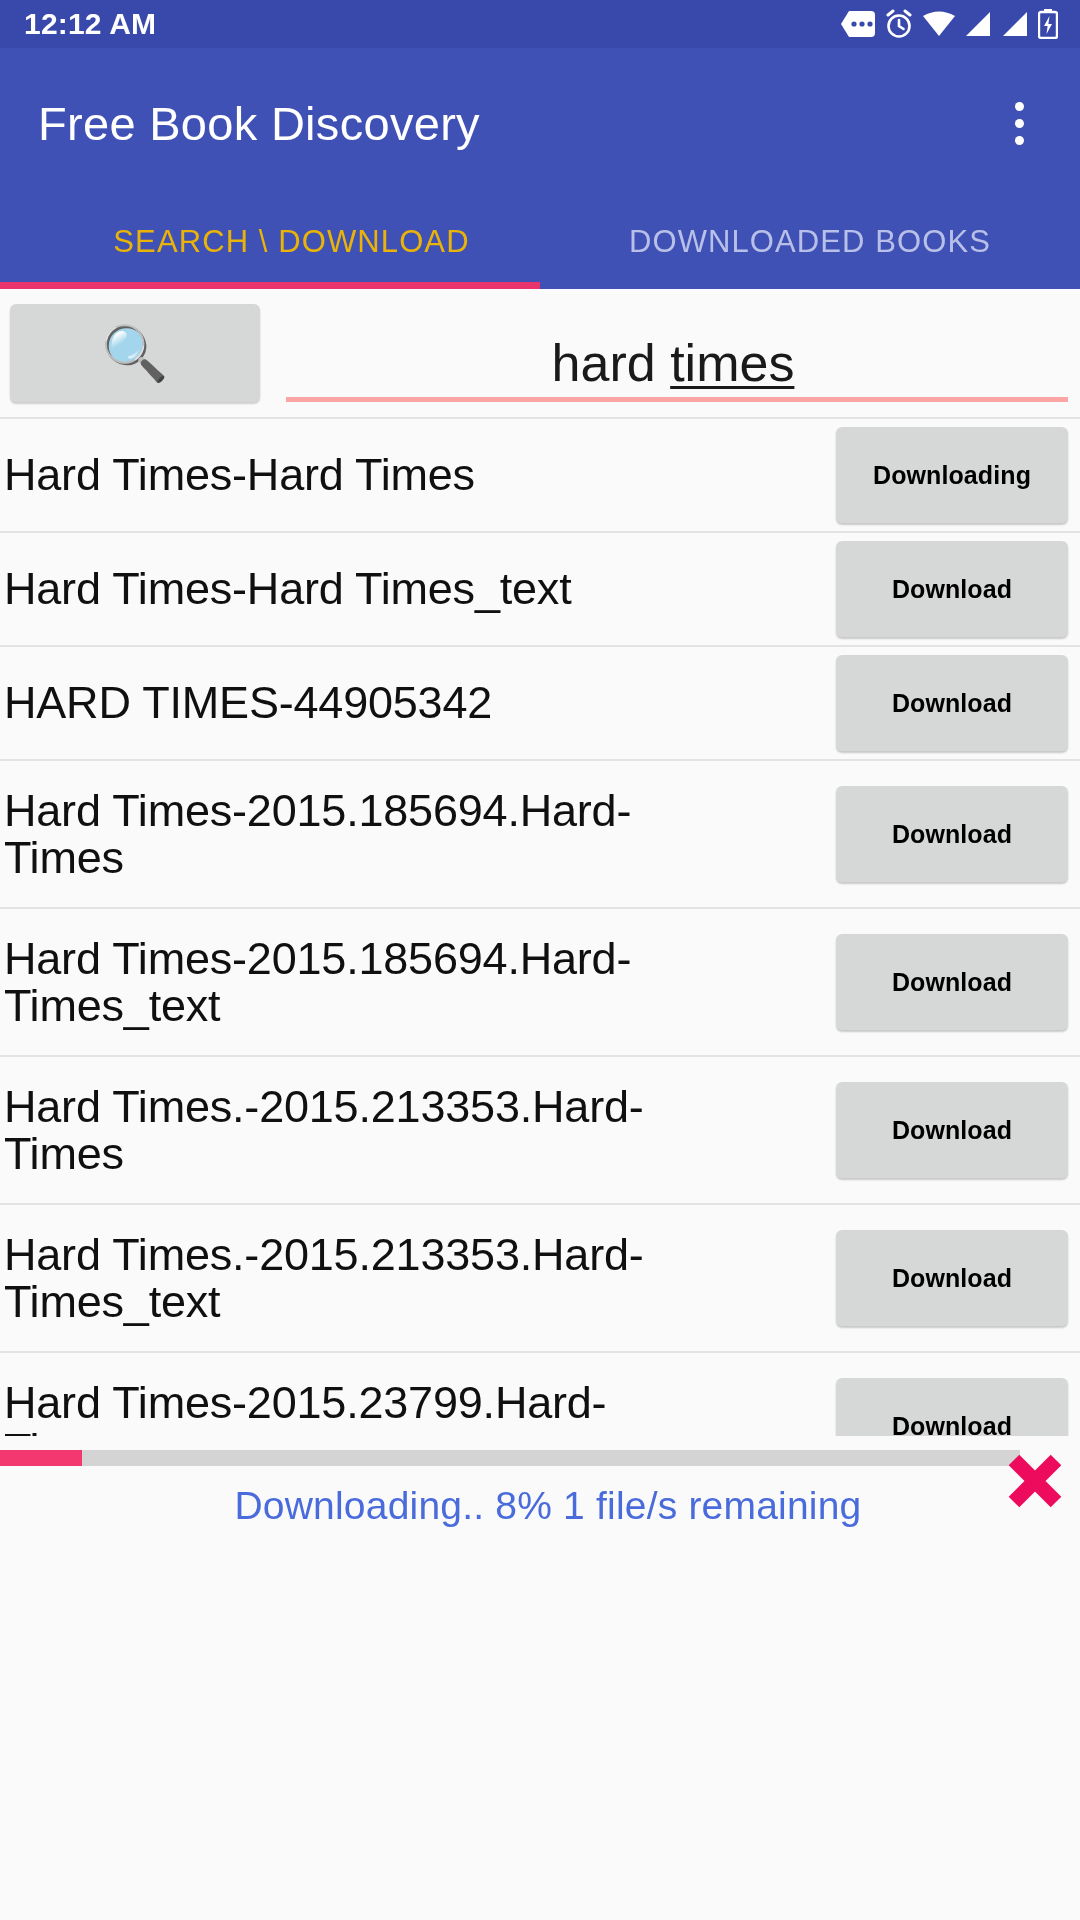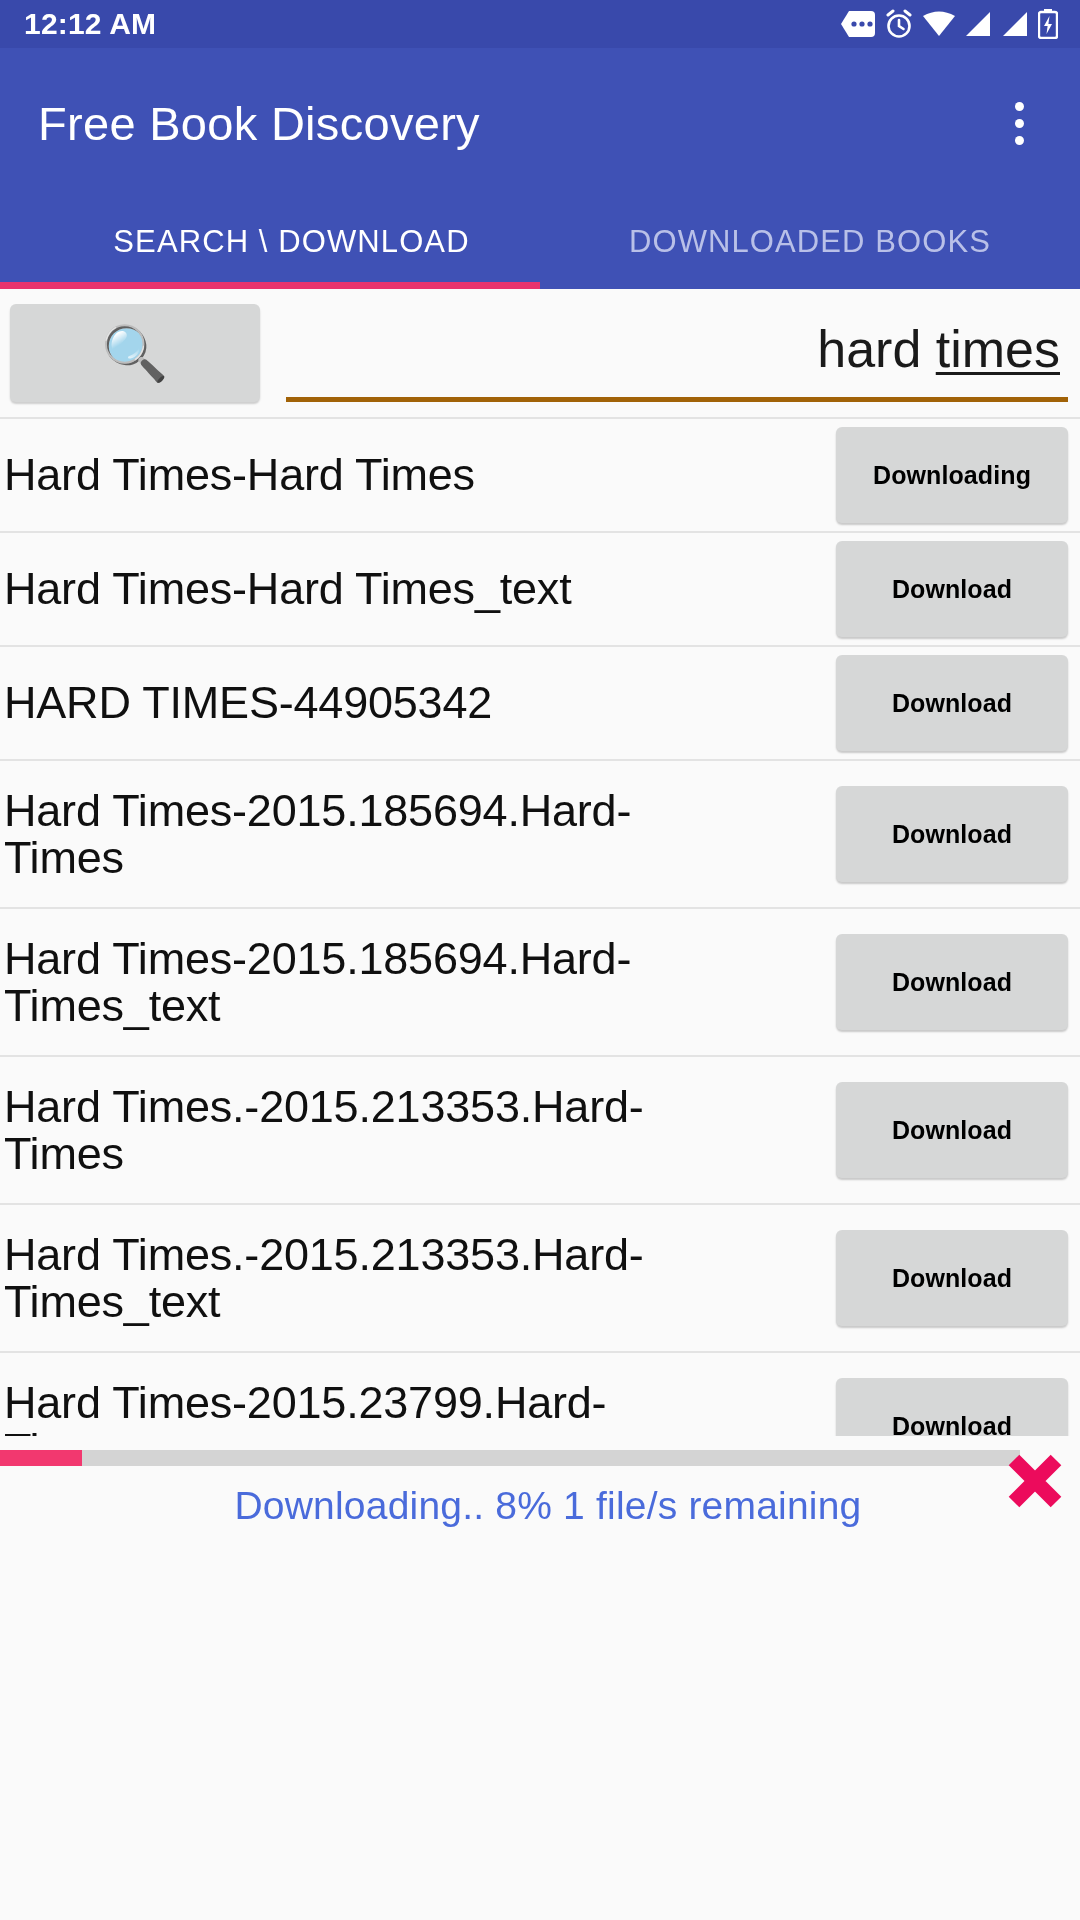--- a/index.html
+++ b/index.html
@@ -95,21 +95,21 @@
     flex: 1 1 50%;
     display: flex;
     align-items: center;
     justify-content: center;
     font-size: 31px;
     font-weight: 500;
     letter-spacing: 1.1px;
     box-sizing: border-box;
     padding-bottom: 4px;
   }
-  .tab.active { color: #ffffff; padding-left: 43px; }
+  .tab.active { color: #eab308; padding-left: 43px; }
   .tab.inactive { color: #b9c0e8; }
   .tab-indicator {
     position: absolute;
     left: 0;
     bottom: 0;
     width: 50%;
     height: 7px;
     background: #e8336d;
   }
 
@@ -141,25 +141,25 @@
     font-size: 54px;
     line-height: 1;
     color: #6d6d6d;
   }
   .search-field {
     flex: 1 1 auto;
     margin-left: 26px;
     height: 98px;
     display: flex;
     align-items: flex-end;
-    justify-content: flex-end;
-    border-bottom: 5px solid #a16207;
+    justify-content: center;
+    border-bottom: 5px solid #fca5a5;
     box-sizing: border-box;
     padding-right: 8px;
-    padding-bottom: 20px;
+    padding-bottom: 6px;
   }
   .search-value {
     font-size: 52px;
     color: #1a1a1a;
     white-space: nowrap;
     line-height: 1.05;
   }
   .search-value .composing {
     text-decoration: underline;
     text-decoration-thickness: 3px;

